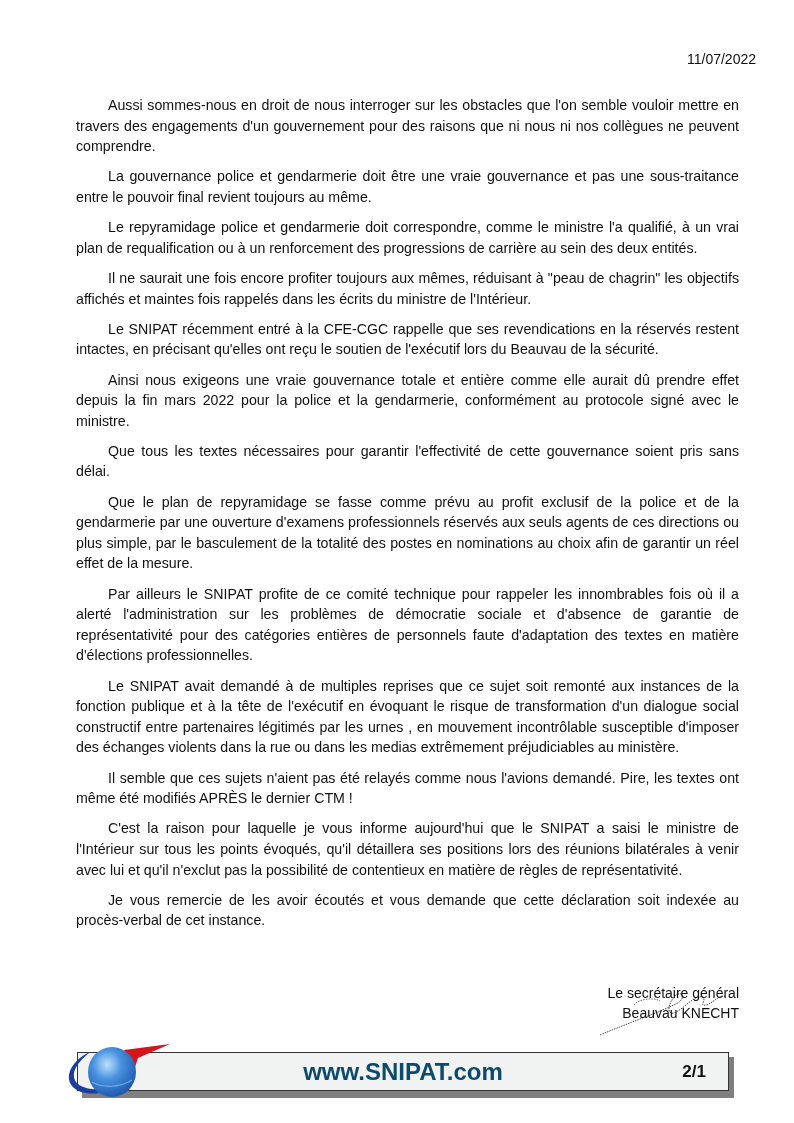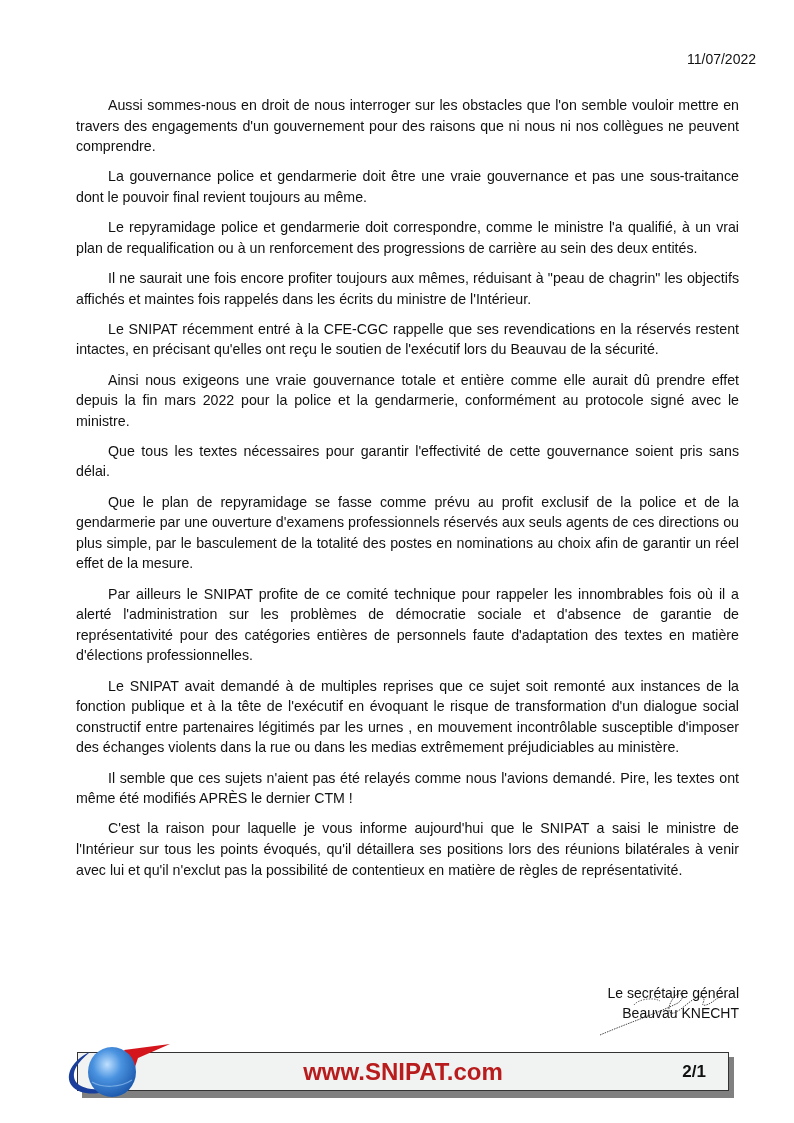--- a/index.html
+++ b/index.html
@@ -9,42 +9,43 @@
   .body-text { position: absolute; left: 76px; top: 95px; width: 663px;
                font-size: 14.2px; line-height: 20.6px; text-align: justify; }
   .body-text p { margin: 0 0 9.6px 0; text-indent: 32px; }
   .signature { position: absolute; right: 55px; top: 983px; text-align: right;
                font-size: 14px; line-height: 20px; }
   .sig-scribble { position: absolute; left: 598px; top: 985px; width: 140px; height: 52px; }
   .footer-shadow { position: absolute; left: 82px; top: 1057px; width: 652px; height: 41px; background: #808080; }
   .footer-bar { position: absolute; left: 77px; top: 1052px; width: 652px; height: 39px;
                 background: #f1f2f2; border: 1px solid #333; box-sizing: border-box; }
   .footer-url { position: absolute; left: 0; right: 0; top: 5px; text-align: center;
-                font-size: 24px; font-weight: bold; color: #b91c1c; }
+                font-size: 24px; font-weight: bold; color: #0c4a6e; }
   .footer-page { position: absolute; right: 22px; top: 9px; font-size: 17px; font-weight: bold; }
   .logo { position: absolute; left: 62px; top: 1040px; width: 112px; height: 60px; }
 </style>
 </head>
 <body>
 
 <div class="date">11/07/2022</div>
 
 <div class="body-text">
   <p>Aussi sommes-nous en droit de nous interroger sur les obstacles que l'on semble vouloir mettre en travers des engagements d'un gouvernement pour des raisons que ni nous ni nos collègues ne peuvent comprendre.</p>
-  <p>La gouvernance police et gendarmerie doit être une vraie gouvernance et pas une sous-traitance dont le pouvoir final revient toujours au même.</p>
+  <p>La gouvernance police et gendarmerie doit être une vraie gouvernance et pas une sous-traitance entre le pouvoir final revient toujours au même.</p>
   <p>Le repyramidage police et gendarmerie doit correspondre, comme le ministre l'a qualifié, à un vrai plan de requalification ou à un renforcement des progressions de carrière au sein des deux entités.</p>
   <p>Il ne saurait une fois encore profiter toujours aux mêmes, réduisant à "peau de chagrin" les objectifs affichés et maintes fois rappelés dans les écrits du ministre de l'Intérieur.</p>
   <p>Le SNIPAT récemment entré à la CFE-CGC rappelle que ses revendications en la réservés restent intactes, en précisant qu'elles ont reçu le soutien de l'exécutif lors du Beauvau de la sécurité.</p>
   <p>Ainsi nous exigeons une vraie gouvernance totale et entière comme elle aurait dû prendre effet depuis la fin mars 2022 pour la police et la gendarmerie, conformément au protocole signé avec le ministre.</p>
   <p>Que tous les textes nécessaires pour garantir l'effectivité de cette gouvernance soient pris sans délai.</p>
   <p>Que le plan de repyramidage se fasse comme prévu au profit exclusif de la police et de la gendarmerie par une ouverture d'examens professionnels réservés aux seuls agents de ces directions ou plus simple, par le basculement de la totalité des postes en nominations au choix afin de garantir un réel effet de la mesure.</p>
   <p>Par ailleurs le SNIPAT profite de ce comité technique pour rappeler les innombrables fois où il a alerté l'administration sur les problèmes de démocratie sociale et d'absence de garantie de représentativité pour des catégories entières de personnels faute d'adaptation des textes en matière d'élections professionnelles.</p>
   <p>Le SNIPAT avait demandé à de multiples reprises que ce sujet soit remonté aux instances de la fonction publique et à la tête de l'exécutif en évoquant le risque de transformation d'un dialogue social constructif entre partenaires légitimés par les urnes , en mouvement incontrôlable susceptible d'imposer des échanges violents dans la rue ou dans les medias extrêmement préjudiciables au ministère.</p>
   <p>Il semble que ces sujets n'aient pas été relayés comme nous l'avions demandé. Pire, les textes ont même été modifiés APRÈS le dernier CTM !</p>
   <p>C'est la raison pour laquelle je vous informe aujourd'hui que le SNIPAT a saisi le ministre de l'Intérieur sur tous les points évoqués, qu'il détaillera ses positions lors des réunions bilatérales à venir avec lui et qu'il n'exclut pas la possibilité de contentieux en matière de règles de représentativité.</p>
+  <p>Je vous remercie de les avoir écoutés et vous demande que cette déclaration soit indexée au procès-verbal de cet instance.</p>
 </div>
 
 <svg class="sig-scribble" viewBox="0 0 140 52">
   <path d="M2 50 C30 38, 60 28, 80 18 C88 12, 84 6, 78 10 C70 18, 68 30, 76 28 C86 24, 96 10, 104 12 C110 14, 100 22, 108 20 C116 18, 122 8, 128 12" fill="none" stroke="#333" stroke-width="0.9" stroke-dasharray="1.5,1"></path>
   <path d="M36 20 C40 14, 56 12, 62 16" fill="none" stroke="#444" stroke-width="0.8" stroke-dasharray="1.5,1.2"></path>
 </svg>
 
 <div class="signature">
   <div>Le secrétaire général</div>
   <div>Beauvau KNECHT</div>

